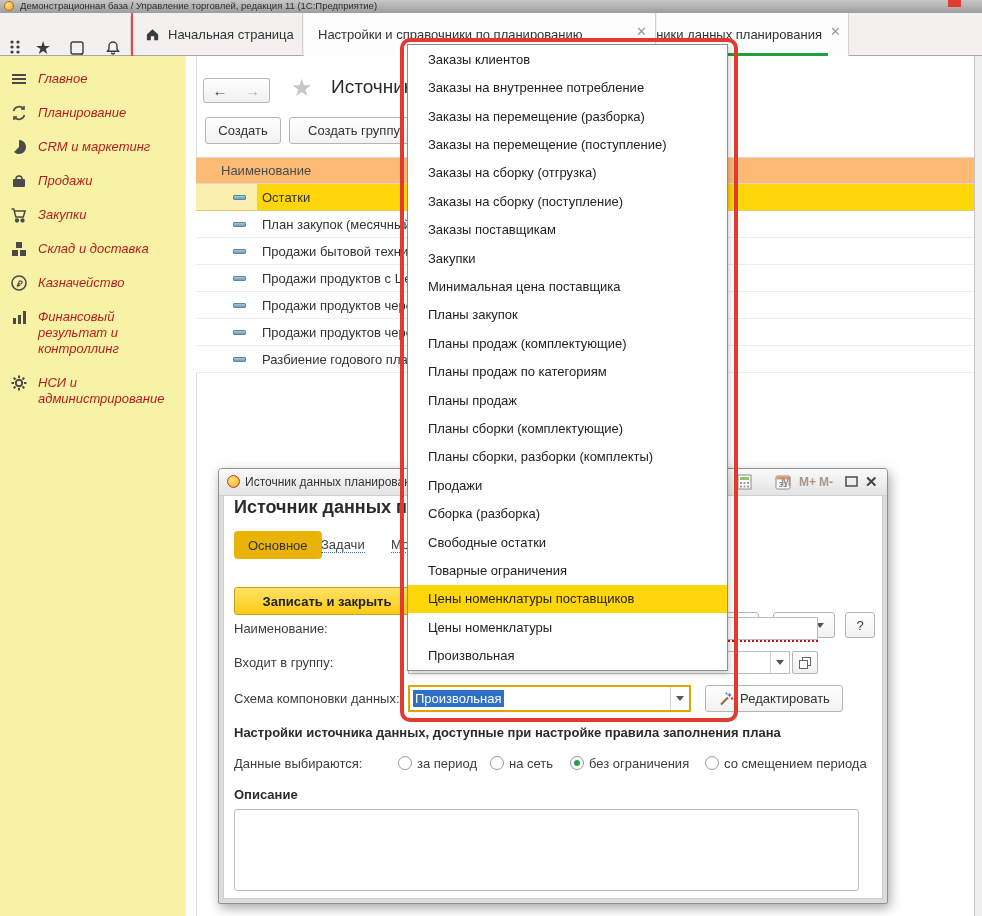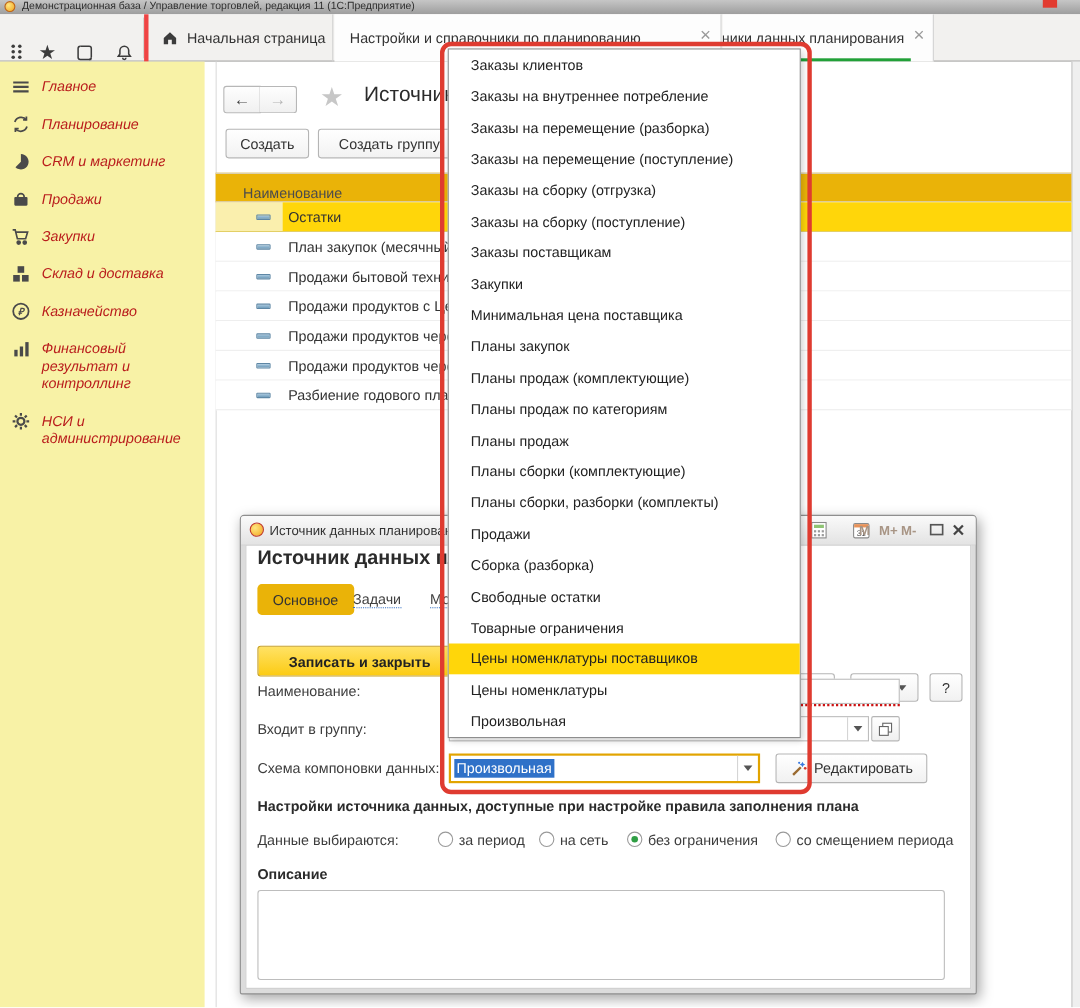--- a/index.html
+++ b/index.html
@@ -15,41 +15,41 @@
   .onec-logo{position:absolute;left:4px;top:1px;width:10px;height:10px;border-radius:50%;
     background:radial-gradient(circle at 35% 35%,#ffe680,#f2a51e);border:1px solid #c06515;box-sizing:border-box;}
   .win-close-frag{position:absolute;left:948px;top:0;width:13px;height:7px;background:#e23b30;}
 
   .toolbar{left:0;top:13px;width:982px;height:43px;background:#f2f1ef;border-bottom:1px solid #a8a8a8;box-sizing:border-box;}
   .tbtn{position:absolute;top:24px;width:22px;height:22px;display:flex;align-items:center;justify-content:center;color:#3c3c3c;}
   .tb-sep{position:absolute;top:3px;bottom:2px;width:1px;background:#d4d3d0;}
 
   .tab{position:absolute;top:0;height:43px;box-sizing:border-box;display:flex;align-items:center;
     border-right:1px solid #d2d2d2;background:#fdfdfd;overflow:hidden;white-space:nowrap;}
-  .tab.first{background:transparent;border-left:4px solid #ef4444;}
+  .tab.first{background:transparent;border-left:2px solid #ef4444;}
   .tab-label{font-size:13px;color:#333;}
   .tab-close{position:absolute;top:12px;font-size:13px;color:#9a9a9a;line-height:1;}
   .tab-underline{position:absolute;bottom:0;height:3px;background:#21a038;}
 
   
   .sidebar{left:0;top:56px;width:186px;height:860px;background:#f8f2a6;padding-top:6px;box-sizing:border-box;}
   .side-item{position:relative;padding:9px 8px 9px 38px;line-height:16px;color:#b91c1c;font-size:13px;font-style:italic;}
   .side-icon{position:absolute;left:10px;top:8px;}
 
   
   .main-border{left:196px;top:56px;width:1px;height:860px;background:#dcdcdc;}
   .right-strip{left:974px;top:56px;width:8px;height:860px;background:#efefef;border-left:1px solid #c6c6c6;box-sizing:border-box;}
   .navbtn{position:absolute;top:78px;height:25px;width:34px;box-sizing:border-box;border:1px solid #b7b7b7;
     background:linear-gradient(#fefefe,#f0f0f0);display:flex;align-items:center;justify-content:center;font-size:15px;}
   .fav-star{left:291px;top:74px;font-size:24px;color:#c7c7c7;}
   .page-title{left:331px;top:76px;font-size:19px;color:#2b2b2b;white-space:nowrap;}
   .cmd-btn{position:absolute;top:117px;height:27px;box-sizing:border-box;border:1px solid #b5b5b5;border-radius:3px;
     background:linear-gradient(#ffffff,#f2f2f2);display:flex;align-items:center;justify-content:center;font-size:13px;color:#333;}
-  .tbl-header{left:196px;top:157px;width:778px;height:27px;background:#eab308;border-top:1px solid #d8d8d8;
-    border-bottom:1px solid #d8d8d8;box-sizing:border-box;display:flex;align-items:flex-end;color:#4c4c4c;}
+  .tbl-header{left:196px;top:157px;width:778px;height:27px;background:#fdba74;border-top:1px solid #d8d8d8;
+    border-bottom:1px solid #d8d8d8;box-sizing:border-box;display:flex;align-items:center;color:#4c4c4c;}
   .tbl-rows{left:196px;top:184px;width:778px;}
   .row{position:relative;height:27px;border-bottom:1px solid #ededed;box-sizing:border-box;display:flex;align-items:center;padding-left:66px;background:#fff;color:#333;}
   .row.selected{background:#faefad;border-bottom:1px solid #e3cf66;}
   .row.selected::after{content:"";position:absolute;left:61px;right:0;top:0;bottom:0;background:#ffd60a;z-index:0;}
   .row .lbl{position:relative;z-index:1;white-space:nowrap;}
   .row .dash{position:absolute;left:37px;top:11px;width:13px;height:5px;border-radius:1px;z-index:1;
     background:linear-gradient(#a8c8de,#6f9cbb);border:1px solid #5e87a5;box-sizing:border-box;}
 
   
   .dialog{left:218px;top:468px;width:670px;height:436px;background:#dcdcdc;border:1px solid #8f8f8f;

